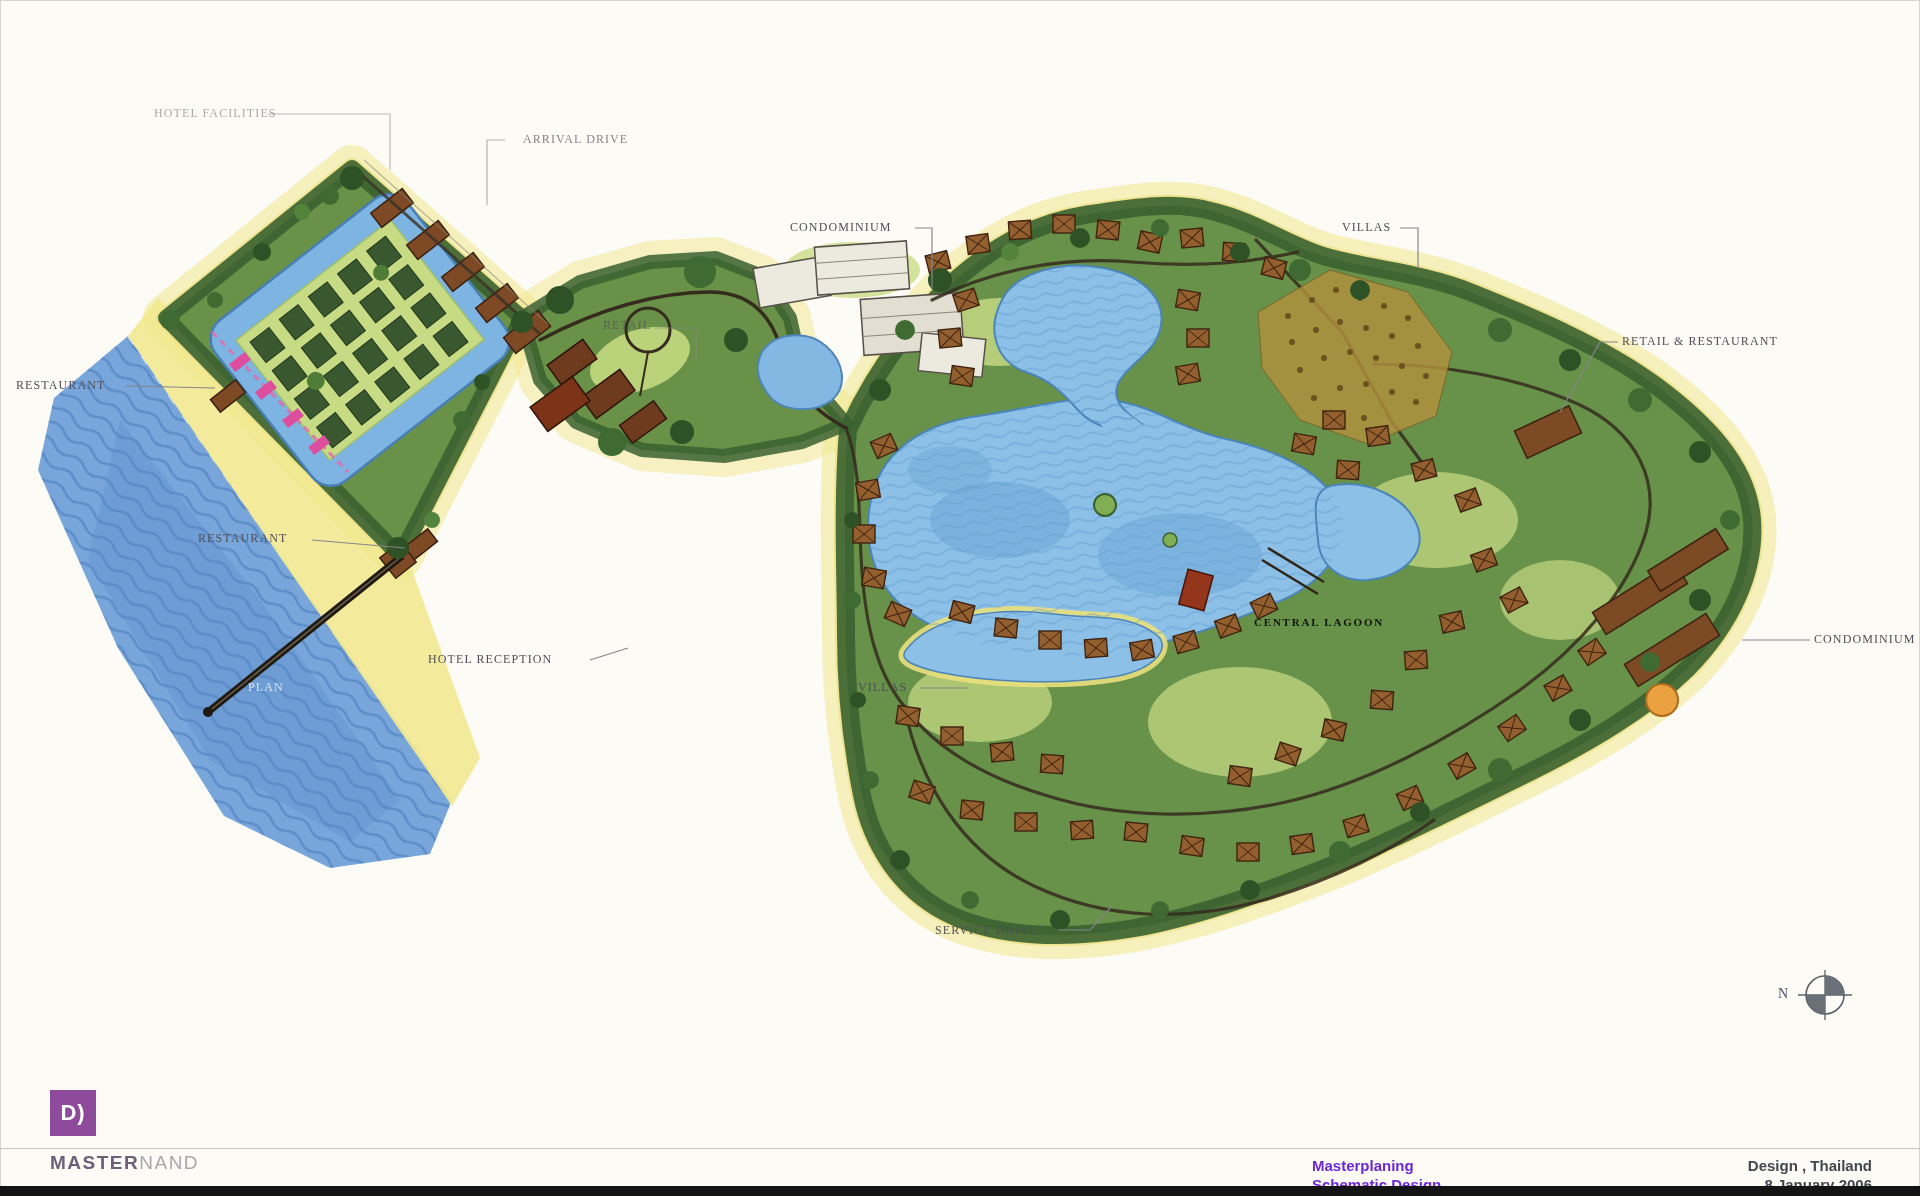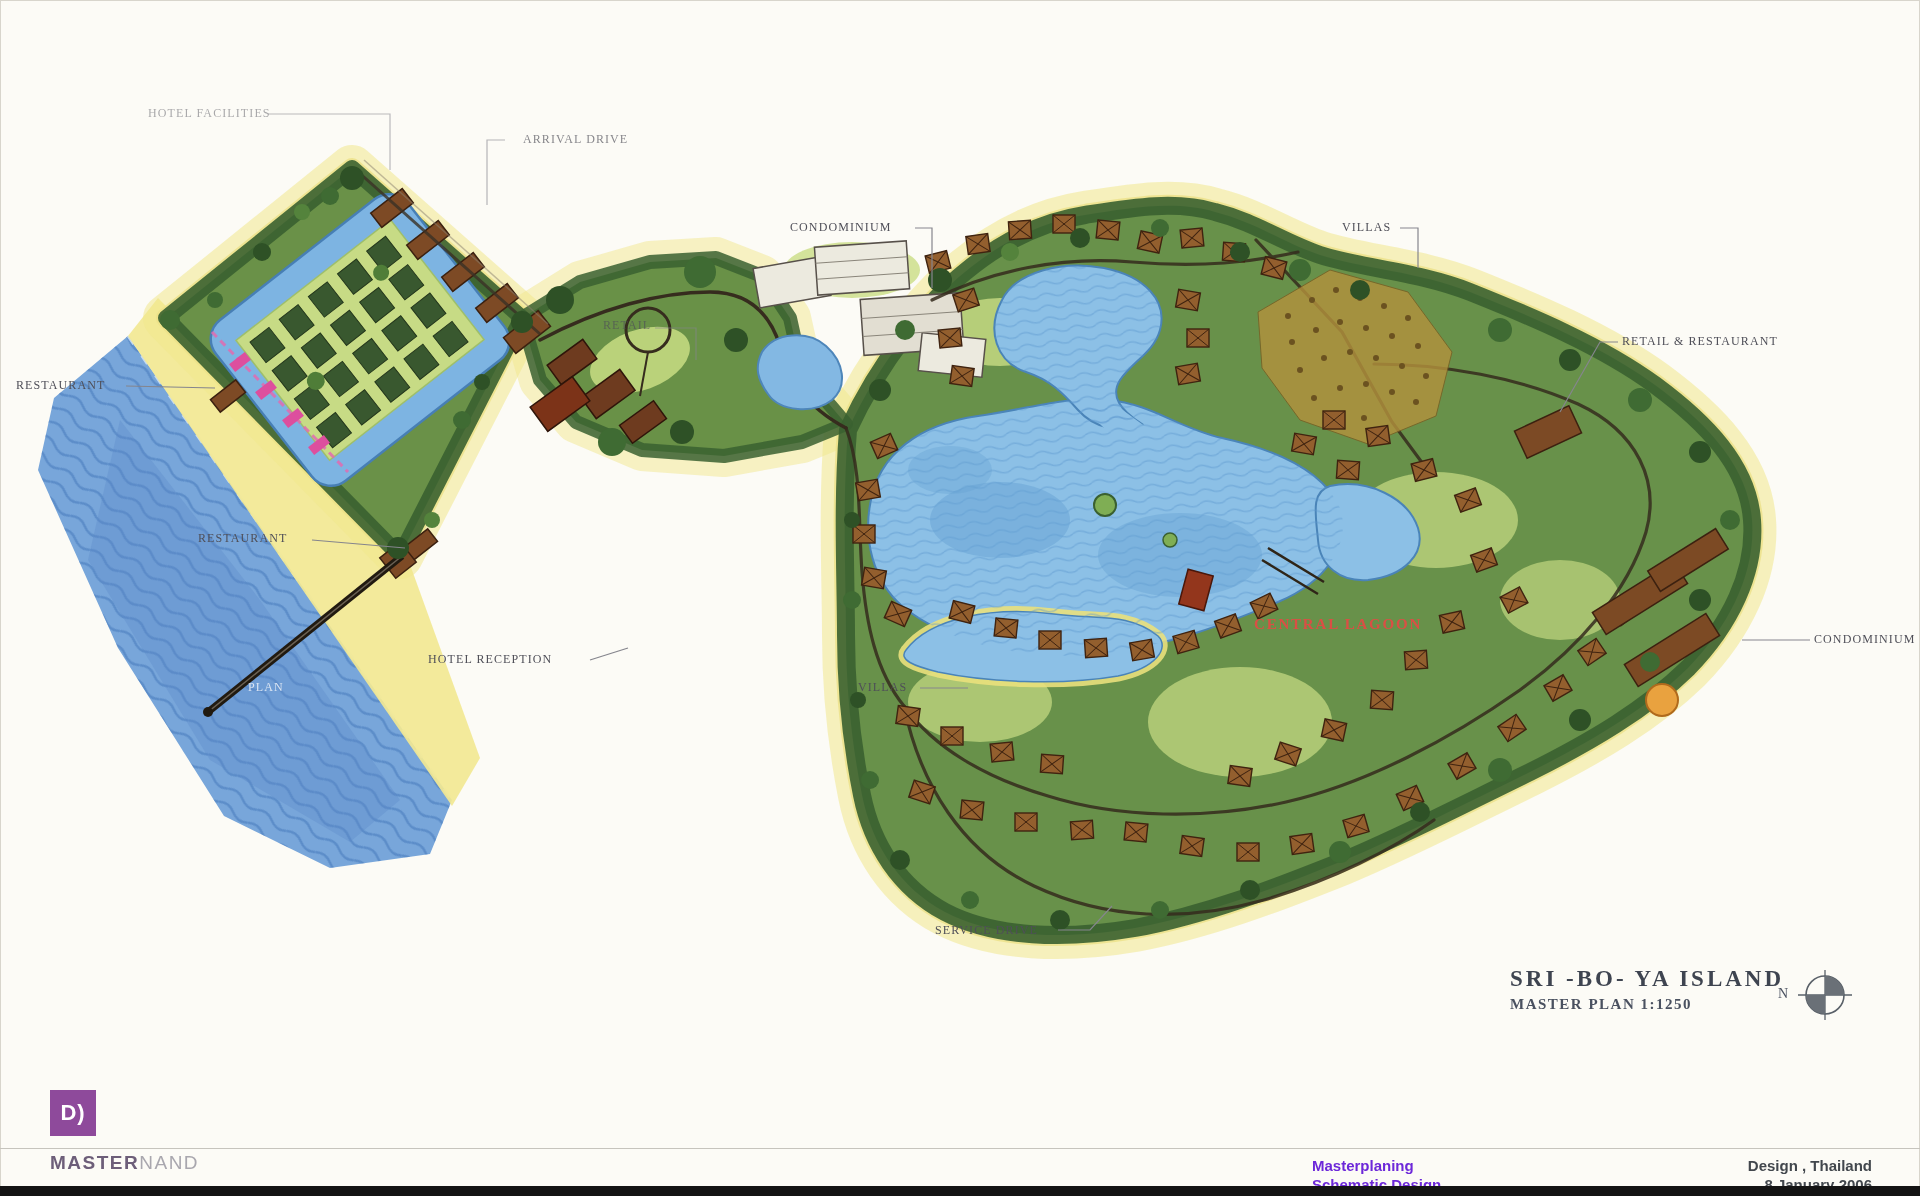--- a/index.html
+++ b/index.html
@@ -1,24 +1,24 @@
 <!DOCTYPE html>
 <html><head>
 <meta charset="utf-8">
 <style>
   html,body{margin:0;padding:0;background:#e9e7e1;}
   .sheet{position:relative;width:1920px;height:1196px;background:#fcfbf6;overflow:hidden;
          font-family:"Liberation Sans",sans-serif;box-shadow:inset 0 0 0 1px #d8d5cc;}
   .draw{position:absolute;left:0;top:0;width:1920px;height:1196px;}
   .lbl{position:absolute;font-family:"Liberation Serif",serif;font-size:12px;letter-spacing:1.1px;
        color:#4f4f58;white-space:nowrap;}
-  .f-faint{opacity:.48;}
+  .f-faint{opacity:.48;margin-left:6px;}
   .f-soft{opacity:.68;}
   .lbl-water{color:#e7eef7;opacity:.9;}
-  .lbl-lagoon{color:#ef4444;font-size:15px;font-weight:bold;letter-spacing:1.8px;opacity:.85;}
+  .lbl-lagoon{color:#000000;font-size:11px;font-weight:bold;letter-spacing:1.8px;opacity:.85;}
   .titleblock{position:absolute;left:1510px;top:966px;color:#3e4450;}
   .tb1{font-family:"Liberation Serif",serif;font-size:23px;font-weight:bold;letter-spacing:3px;}
   .tb2{font-family:"Liberation Serif",serif;font-size:15px;font-weight:bold;letter-spacing:1.5px;
        margin-top:4px;color:#4a5160;}
   .north-n{position:absolute;left:1778px;top:986px;font-family:"Liberation Serif",serif;
        font-size:14px;color:#4a5160;}
   .compass{position:absolute;left:1796px;top:966px;width:58px;height:58px;}
   .big-title{position:absolute;right:16px;top:1088px;font-size:41px;font-weight:bold;
        letter-spacing:13px;word-spacing:18px;color:#8d9297;white-space:nowrap;}
   .rule{position:absolute;left:0;right:0;top:1148px;height:1px;background:#c6c4bd;}
@@ -367,24 +367,20 @@
 <span class="lbl" style="left:1622px;top:334px">RETAIL &amp; RESTAURANT</span>
 <span class="lbl" style="left:16px;top:378px">RESTAURANT</span>
 <span class="lbl" style="left:198px;top:531px">RESTAURANT</span>
 <span class="lbl" style="left:428px;top:652px">HOTEL RECEPTION</span>
 <span class="lbl lbl-water" style="left:248px;top:680px">PLAN</span>
 <span class="lbl lbl-lagoon" style="left:1254px;top:616px">CENTRAL LAGOON</span>
 <span class="lbl" style="left:858px;top:680px">VILLAS</span>
 <span class="lbl" style="left:935px;top:923px">SERVICE DRIVE</span>
 <span class="lbl" style="left:1814px;top:632px">CONDOMINIUM</span>
 
-<div class="titleblock">
-  <div class="tb1">SRI -BO- YA ISLAND</div>
-  <div class="tb2">MASTER PLAN 1:1250</div>
-</div>
 <span class="north-n">N</span>
 <svg class="compass" viewBox="0 0 58 58">
   <circle cx="29" cy="29" r="19" fill="none" stroke="#596068" stroke-width="1.6"></circle>
   <line x1="2" y1="29" x2="56" y2="29" stroke="#596068" stroke-width="1.3"></line>
   <line x1="29" y1="4" x2="29" y2="54" stroke="#596068" stroke-width="1.3"></line>
   <path d="M29,29 L29,10 A19,19 0 0 1 48,29 Z" fill="#6a7077"></path>
   <path d="M29,29 L29,48 A19,19 0 0 1 10,29 Z" fill="#6a7077"></path>
 </svg>
 
 <div class="rule"></div>

